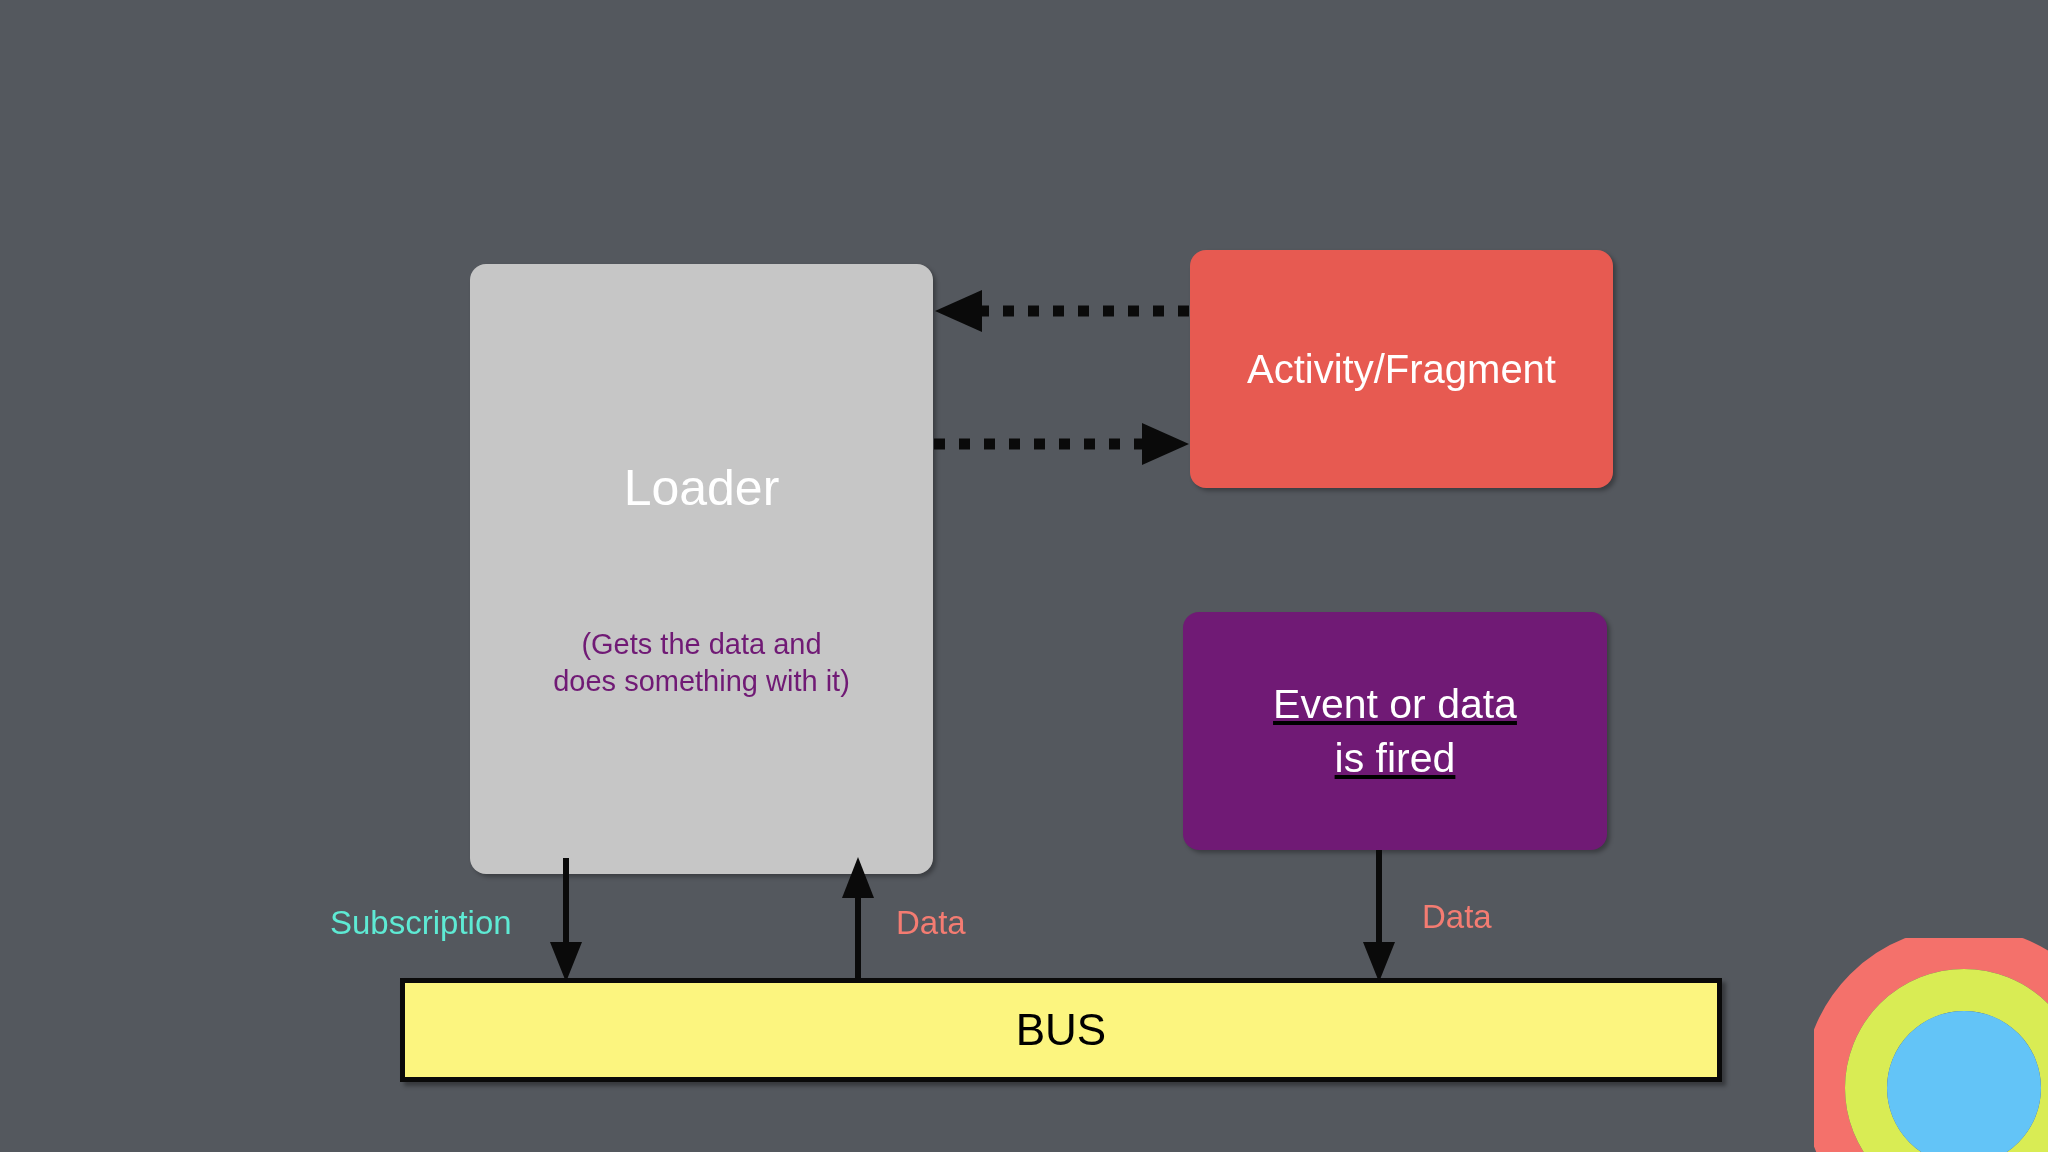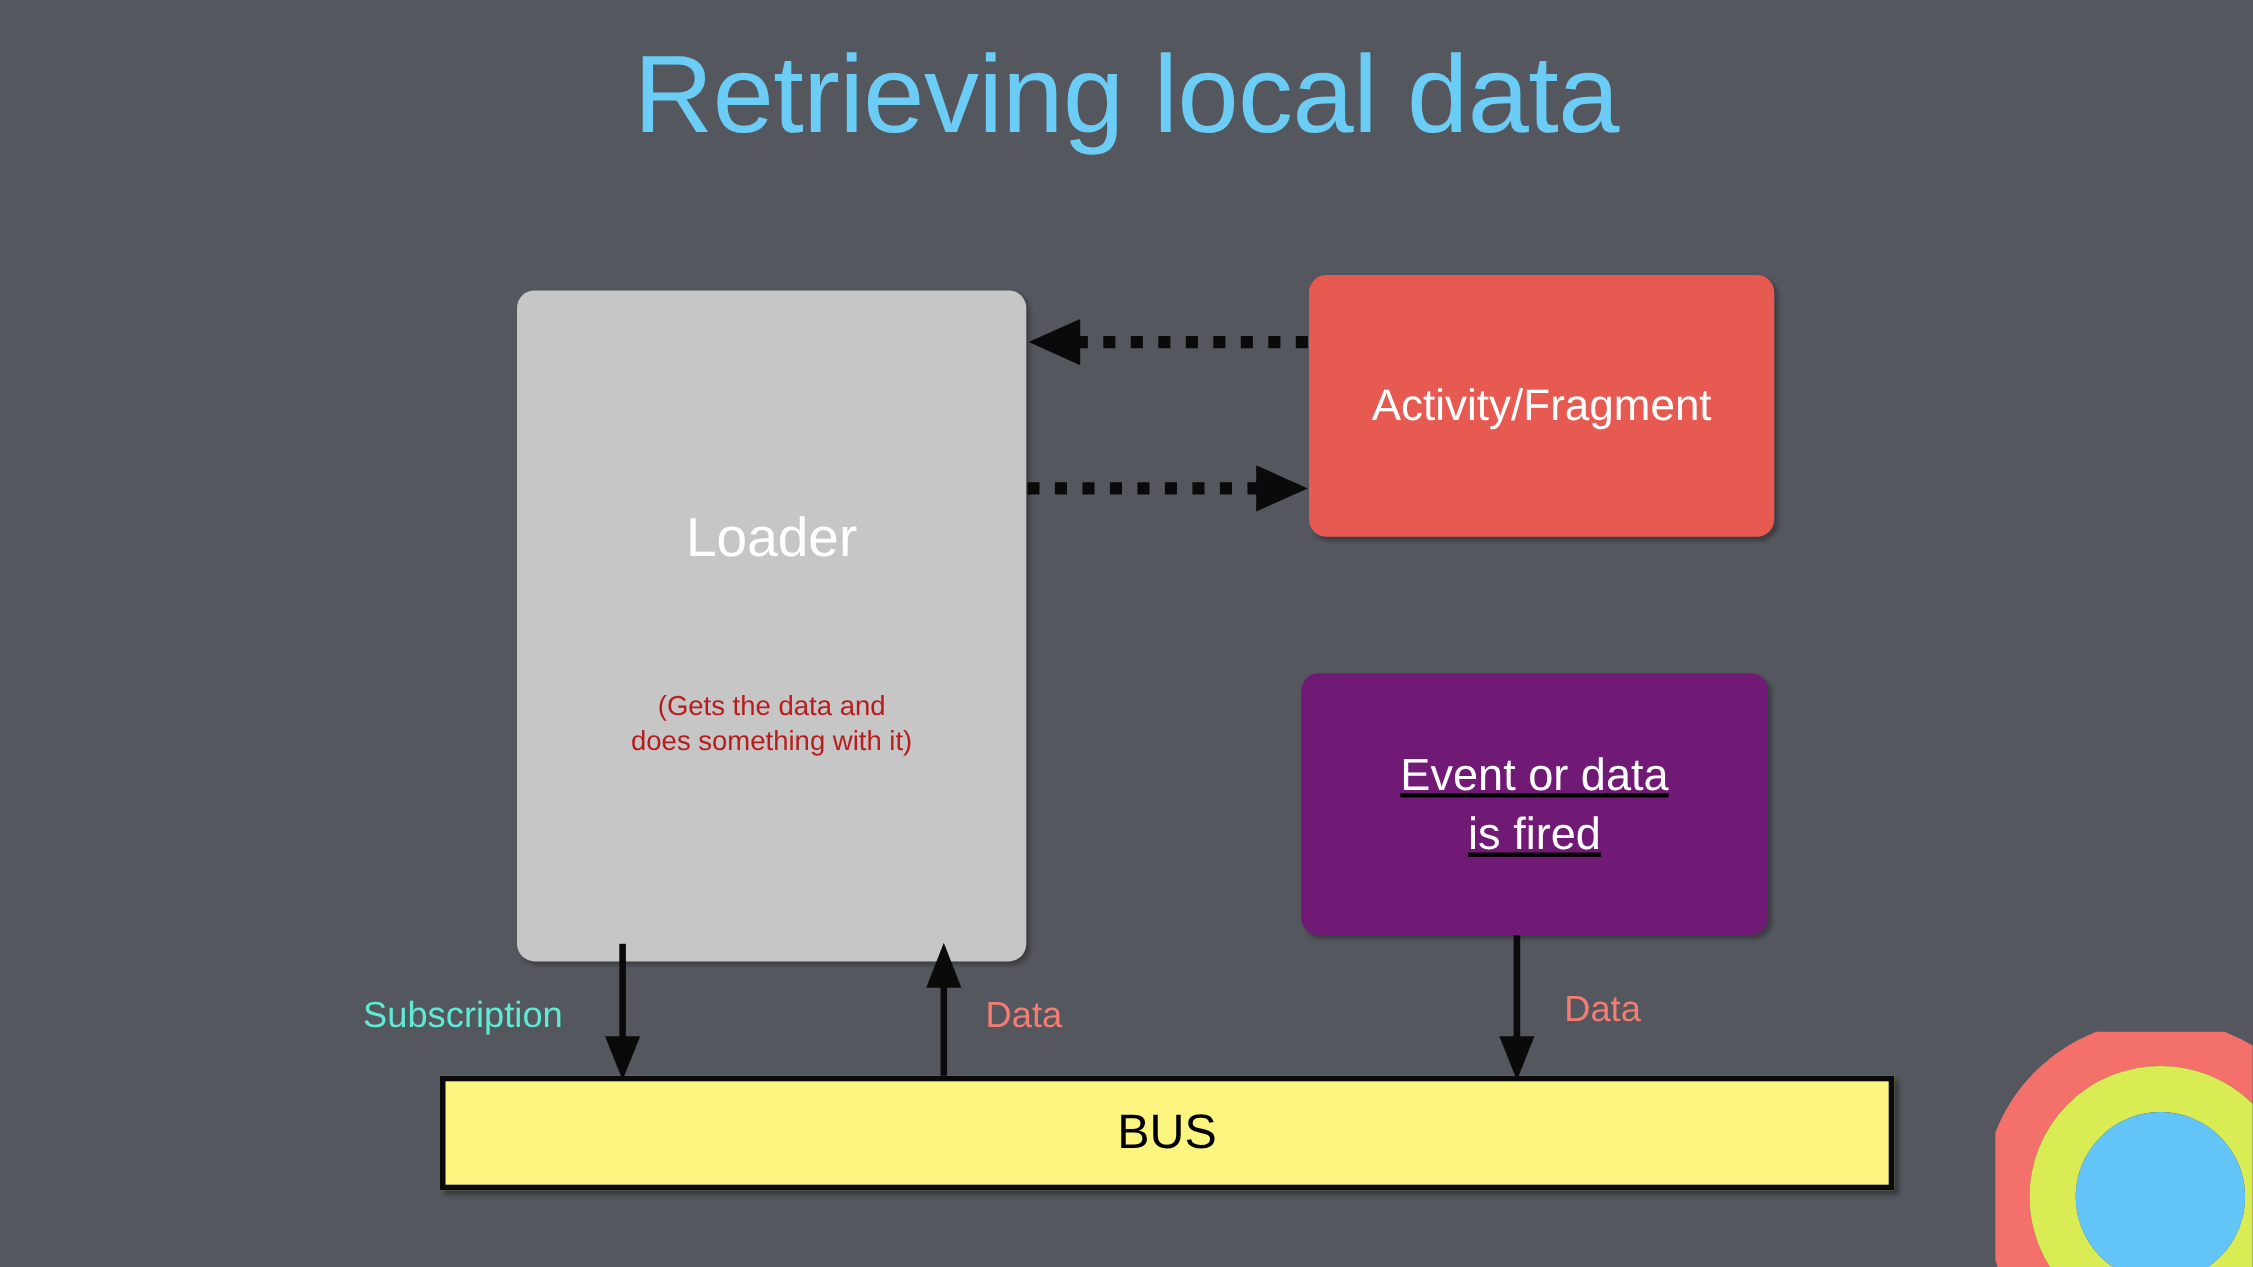--- a/index.html
+++ b/index.html
@@ -55,22 +55,22 @@
     background: #C6C6C6;
     justify-content: flex-start;
   }
   #loader-title {
     color: #FFFFFF;
     font-size: 50px;
     line-height: 1.15;
     margin-top: 196px;
   }
   #loader-sub {
-    color: #b91c1c;
-    font-size: 25px;
+    color: #701a75;
+    font-size: 29px;
     line-height: 1.28;
     margin-top: 108px;
     white-space: pre-line;
   }
 
   
   #activity-box {
     left: 1190px;
     top: 250px;
     width: 423px;
@@ -148,21 +148,20 @@
     bottom: -86px;
     width: 300px;
     height: 300px;
   }
 </style>
 </head>
 <body>
 
 <div id="slide">
 
-  <div id="slide-title">Retrieving local data</div>
 
   <div class="node" id="loader-box">
     <div id="loader-title">Loader</div>
     <div id="loader-sub">(Gets the data and
 does something with it)</div>
   </div>
 
   <div class="node" id="activity-box">
     <div id="activity-label">Activity/Fragment</div>
   </div>

